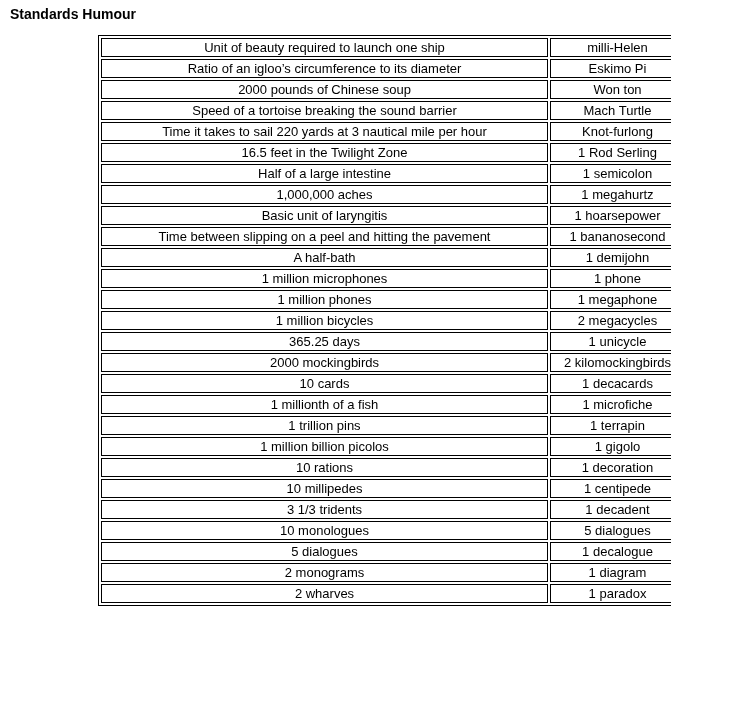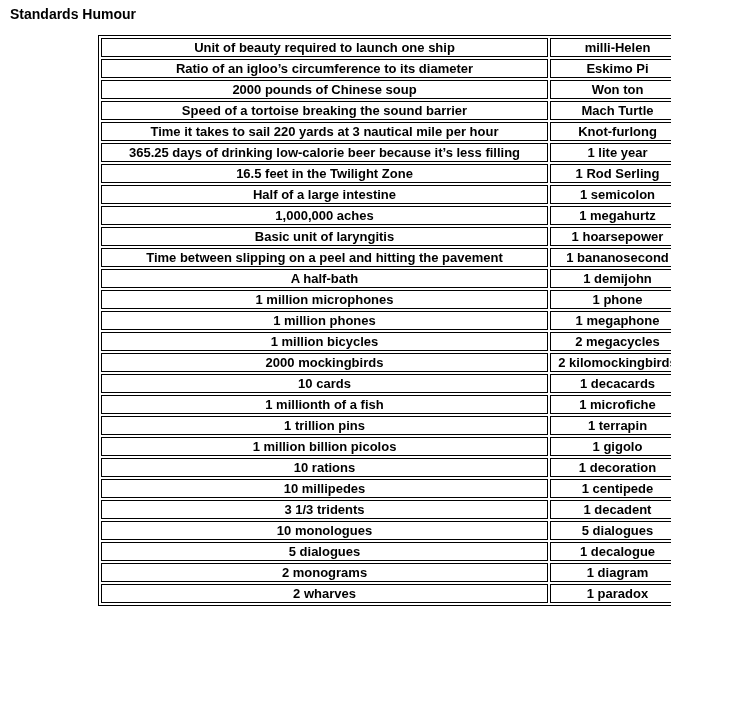--- a/index.html
+++ b/index.html
@@ -24,21 +24,20 @@
     color: #000000;
   }
   table.units-table {
     border-collapse: separate;
     border-spacing: 2px;
     border: 1px solid #000000;
     table-layout: fixed;
     width: 590px;
     margin: 13px 0 0 98px;
     background: #ffffff;
-    font-weight: bold;
   }
   table.units-table td {
     border: 1px solid #000000;
     text-align: center;
     vertical-align: middle;
     font-size: 13px;
     line-height: 17px;
     height: 17px;
     padding: 0 1px;
     white-space: nowrap;
@@ -73,24 +72,20 @@
         </tr>
         <tr>
           <td>Speed of a tortoise breaking the sound barrier</td>
           <td>Mach Turtle</td>
         </tr>
         <tr>
           <td>Time it takes to sail 220 yards at 3 nautical mile per hour</td>
           <td>Knot-furlong</td>
         </tr>
         <tr>
-          <td>365.25 days of drinking low-calorie beer because it’s less filling</td>
-          <td>1 lite year</td>
-        </tr>
-        <tr>
           <td>16.5 feet in the Twilight Zone</td>
           <td>1 Rod Serling</td>
         </tr>
         <tr>
           <td>Half of a large intestine</td>
           <td>1 semicolon</td>
         </tr>
         <tr>
           <td>1,000,000 aches</td>
           <td>1 megahurtz</td>
@@ -111,20 +106,24 @@
           <td>1 million microphones</td>
           <td>1 phone</td>
         </tr>
         <tr>
           <td>1 million phones</td>
           <td>1 megaphone</td>
         </tr>
         <tr>
           <td>1 million bicycles</td>
           <td>2 megacycles</td>
+        </tr>
+        <tr>
+          <td>365.25 days</td>
+          <td>1 unicycle</td>
         </tr>
         <tr>
           <td>2000 mockingbirds</td>
           <td>2 kilomockingbirds</td>
         </tr>
         <tr>
           <td>10 cards</td>
           <td>1 decacards</td>
         </tr>
         <tr>

